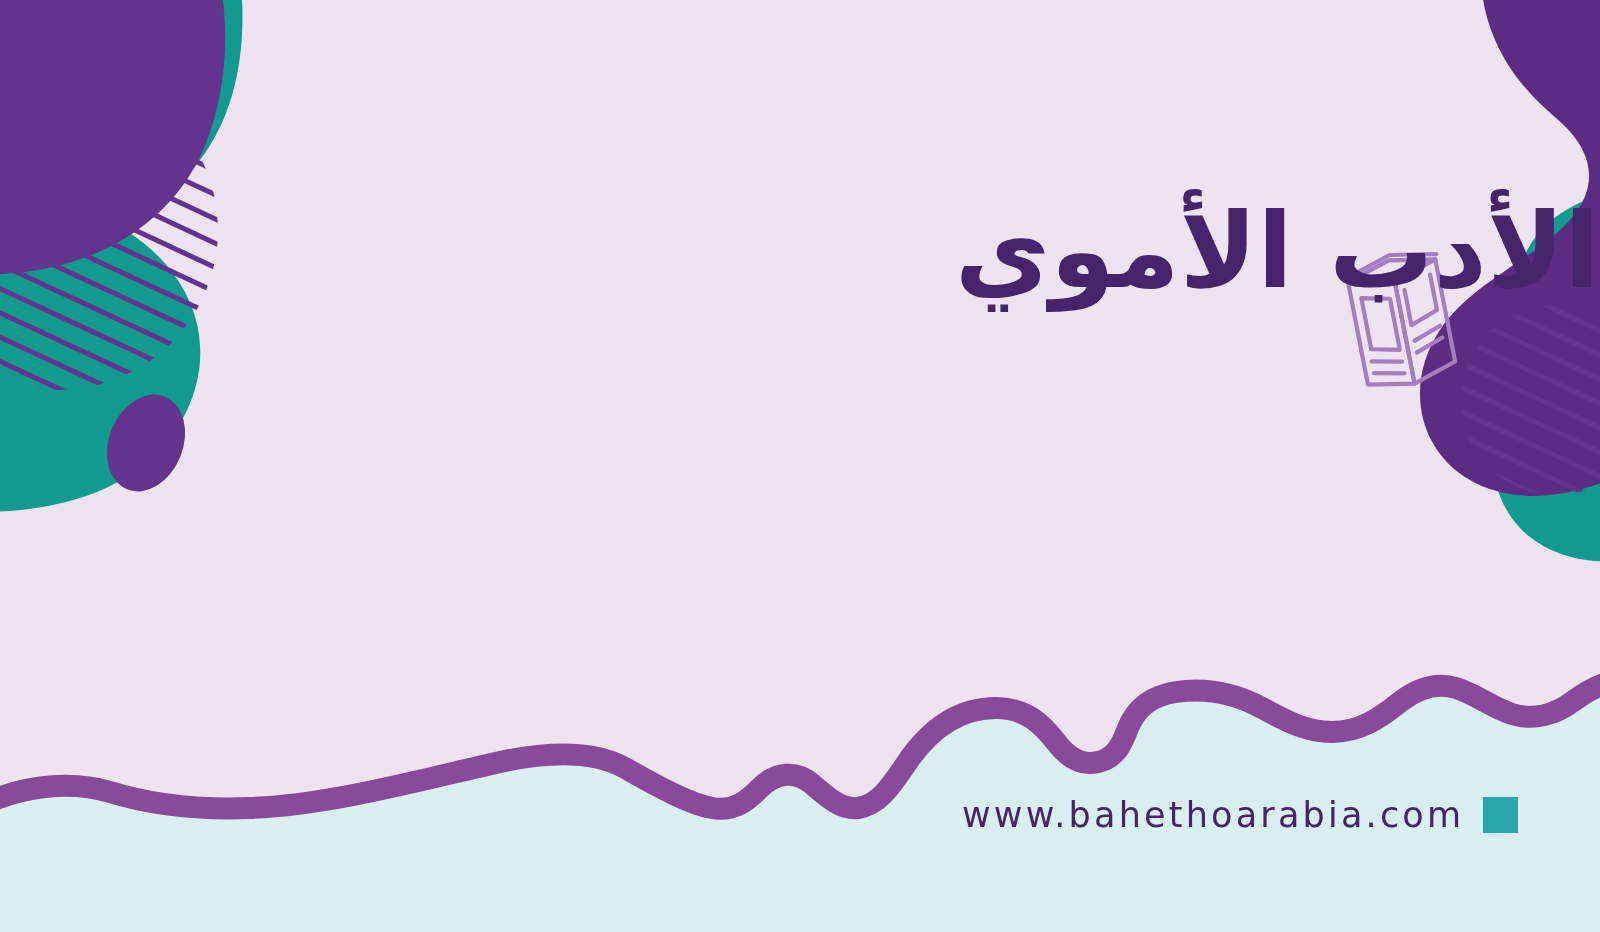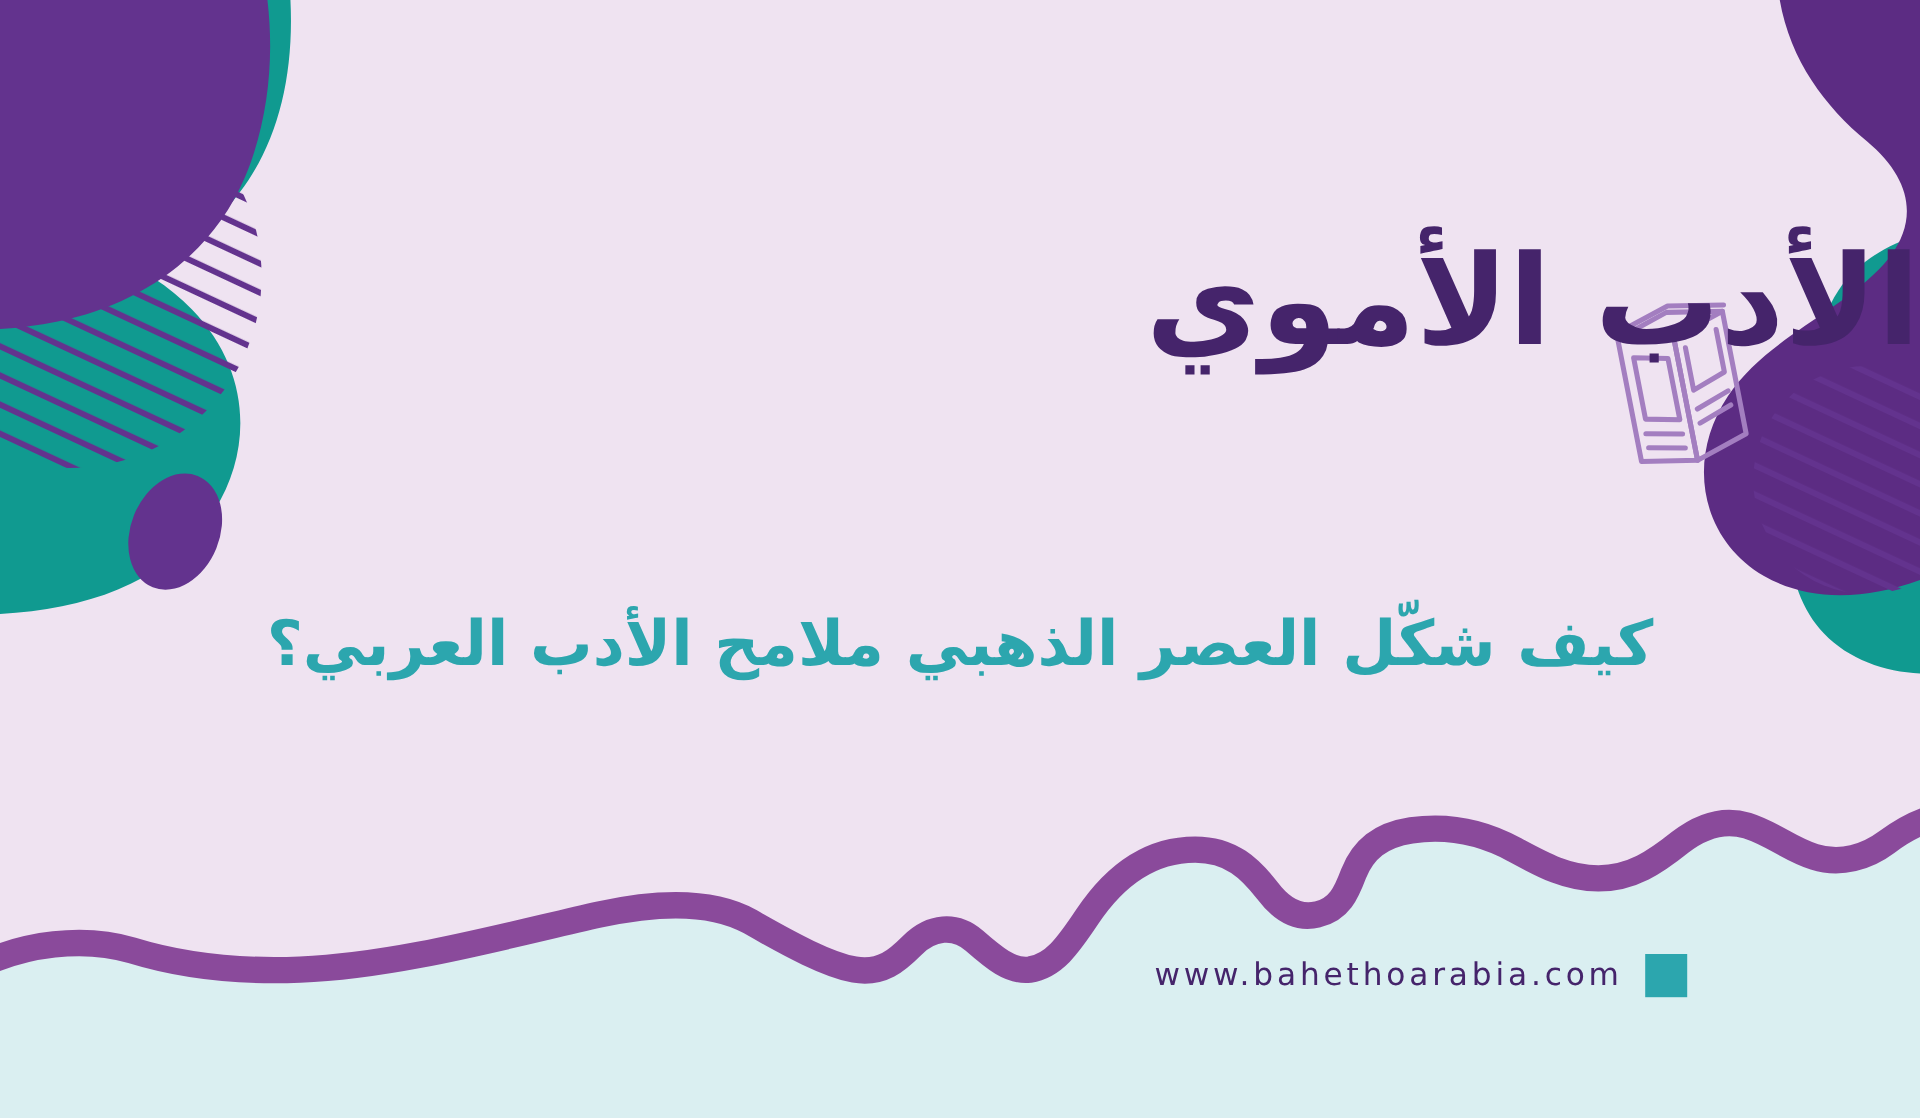--- a/index.html
+++ b/index.html
@@ -72,21 +72,21 @@
     gap: 19px;
   }
   #footer-bullet {
     width: 35px;
     height: 36px;
     background: #2CA6AE;
     flex: 0 0 auto;
   }
   #footer-text {
     font-family: "DejaVu Sans", "Liberation Sans", sans-serif;
-    font-size: 26px;
+    font-size: 35px;
     font-weight: 400;
     letter-spacing: 3.2px;
     color: #45246B;
     direction: ltr;
     white-space: nowrap;
   }
 </style>
 </head>
 <body>
 
@@ -227,21 +227,20 @@
              C 1360,732 1380,718 1400,702
              C 1418,688 1436,682 1456,688
              C 1478,695 1492,708 1512,714
              C 1534,721 1556,714 1572,702
              C 1584,693 1596,686 1610,682" fill="none" stroke="#8A4A9B" stroke-width="22" stroke-linecap="round" stroke-linejoin="round"></path>
   </svg>
 
   <div class="text-layer">
     <div id="title">الأدب الأموي</div>
 
-    <div id="subtitle">كيف شكّل العصر الذهبي ملامح الأدب العربي؟</div>
 
     <div id="footer-url">
       <span id="footer-bullet"></span>
       <span id="footer-text">www.bahethoarabia.com</span>
     </div>
   </div>
 
 </div>
 
 </body></html>

